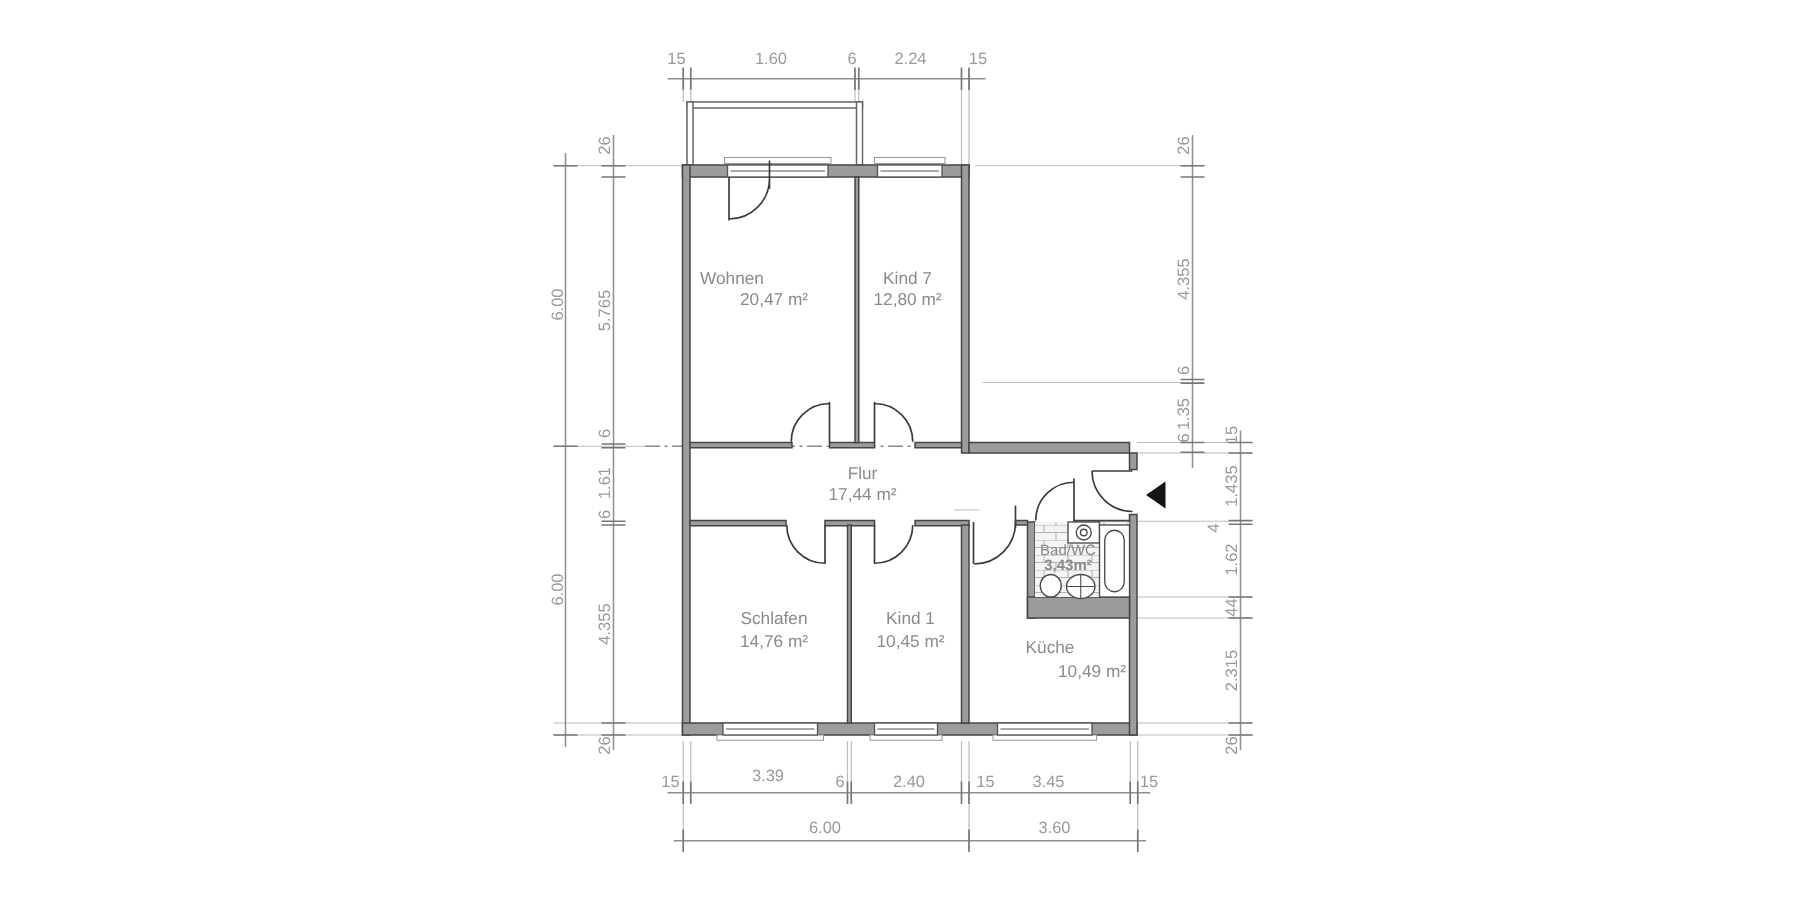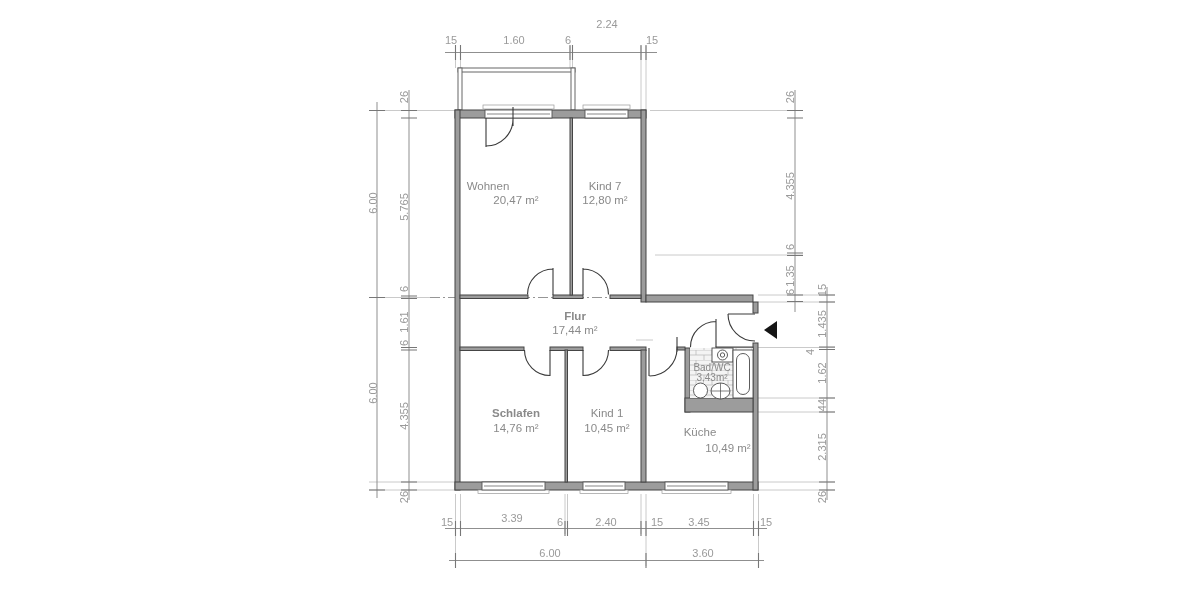--- a/index.html
+++ b/index.html
@@ -129,35 +129,35 @@
       <path d="M720.5 383 V399 M711 391 H730" fill="none" stroke-width="0.7"></path>
     </g>
 
     <polygon points="777,321 777,339 764,330" fill="#151515"></polygon>
   </svg>
 
   <div class="room" style="left:488px;top:187px;">Wohnen</div>
   <div class="room" style="left:516px;top:201px;">20,47 m²</div>
   <div class="room" style="left:605px;top:187px;">Kind 7</div>
   <div class="room" style="left:605px;top:201px;">12,80 m²</div>
-  <div class="room" style="left:575px;top:317px;font-weight:bold;">Flur</div>
+  <div class="room" style="left:575px;top:317px;">Flur</div>
   <div class="room" style="left:575px;top:331px;">17,44 m²</div>
-  <div class="room" style="left:516px;top:414px;font-weight:bold;">Schlafen</div>
+  <div class="room" style="left:516px;top:414px;">Schlafen</div>
   <div class="room" style="left:516px;top:429px;">14,76 m²</div>
   <div class="room" style="left:607px;top:414px;">Kind 1</div>
   <div class="room" style="left:607px;top:429px;">10,45 m²</div>
   <div class="room small" style="left:712px;top:368px;">Bad/WC</div>
-  <div class="room small" style="left:712px;top:378px;">3,43m²</div>
+  <div class="room small" style="left:712px;top:378px;font-weight:bold;">3,43m²</div>
   <div class="room" style="left:700px;top:433px;">Küche</div>
   <div class="room" style="left:728px;top:449px;">10,49 m²</div>
 
   <div class="dim" style="left:451px;top:40px;">15</div>
   <div class="dim" style="left:514px;top:40px;">1.60</div>
   <div class="dim" style="left:568px;top:40px;">6</div>
-  <div class="dim" style="left:607px;top:24px;text-align:right;">2.24</div>
+  <div class="dim" style="left:607px;top:40px;text-align:right;">2.24</div>
   <div class="dim" style="left:652px;top:40px;">15</div>
 
   <div class="dim rot" style="left:373px;top:203px;">6.00</div>
   <div class="dim rot" style="left:373px;top:393px;">6.00</div>
 
   <div class="dim rot" style="left:404px;top:97px;">26</div>
   <div class="dim rot" style="left:404px;top:207px;">5.765</div>
   <div class="dim rot" style="left:404px;top:289px;">6</div>
   <div class="dim rot" style="left:404px;top:322px;">1.61</div>
   <div class="dim rot" style="left:404px;top:343px;">6</div>

